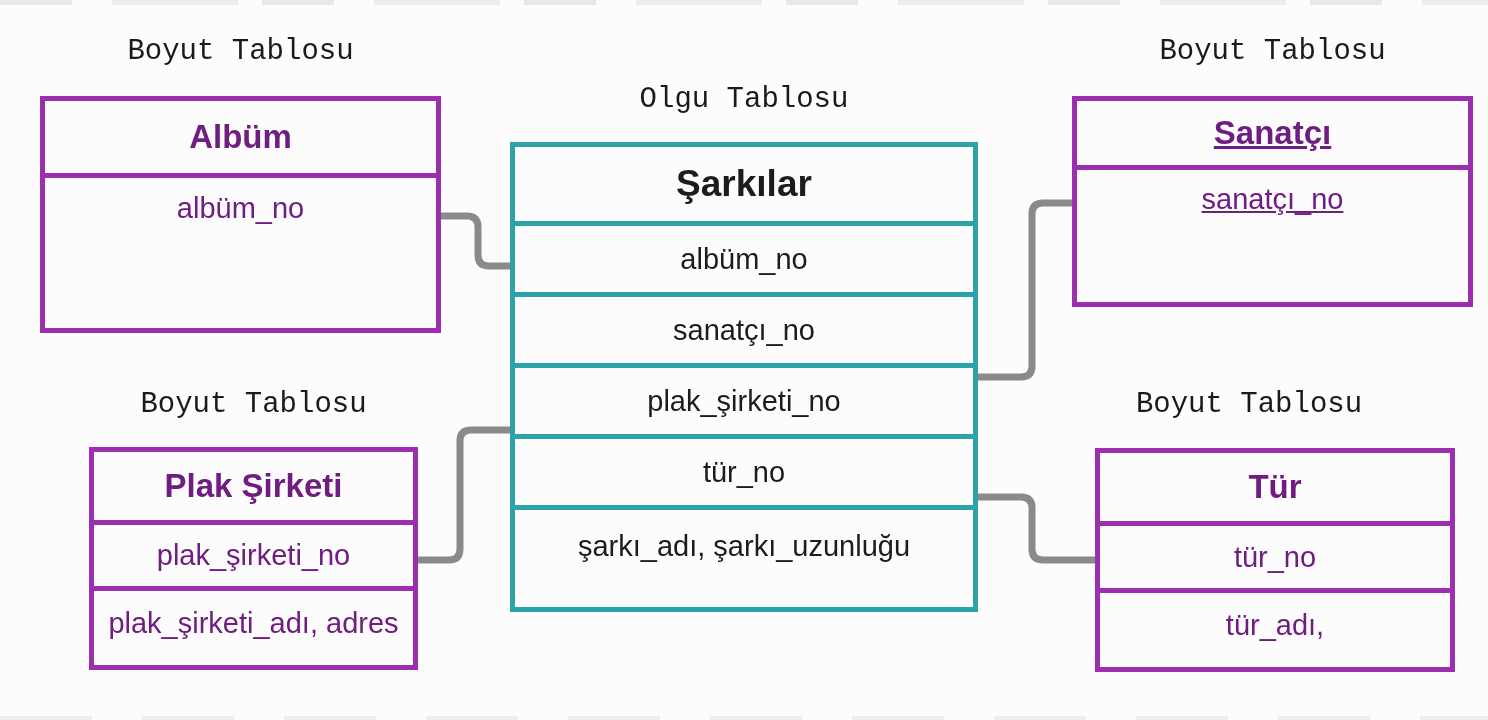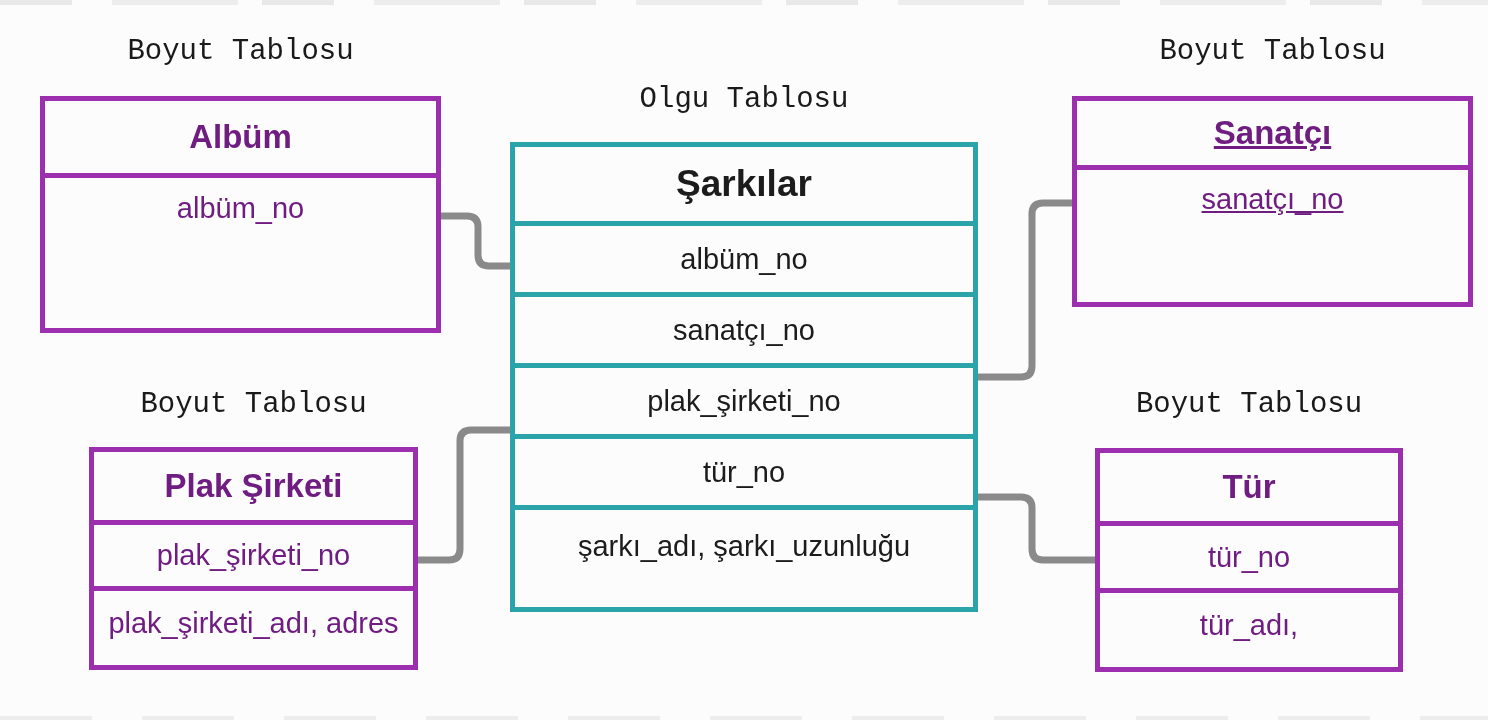--- a/index.html
+++ b/index.html
@@ -77,19 +77,19 @@
     <div class="trow title" style="height:64px;">Sanatçı</div>
     <div class="trow" style="height:63px;">sanatçı_no</div>
   </div>
 
   <div class="table dimension" style="left:89px; top:447px; width:329px; height:223px;">
     <div class="trow title" style="height:68px;">Plak Şirketi</div>
     <div class="trow" style="height:66px;">plak_şirketi_no</div>
     <div class="trow" style="height:69px;text-align:center;">plak_şirketi_adı, adres</div>
   </div>
 
-  <div class="table dimension" style="left:1095px; top:448px; width:308px; height:224px;">
+  <div class="table dimension" style="left:1095px; top:448px; width:360px; height:224px;">
     <div class="trow title" style="height:68px;">Tür</div>
     <div class="trow" style="height:67px;">tür_no</div>
     <div class="trow" style="height:69px;">tür_adı,</div>
   </div>
 
 </div>
 
 </body></html>

